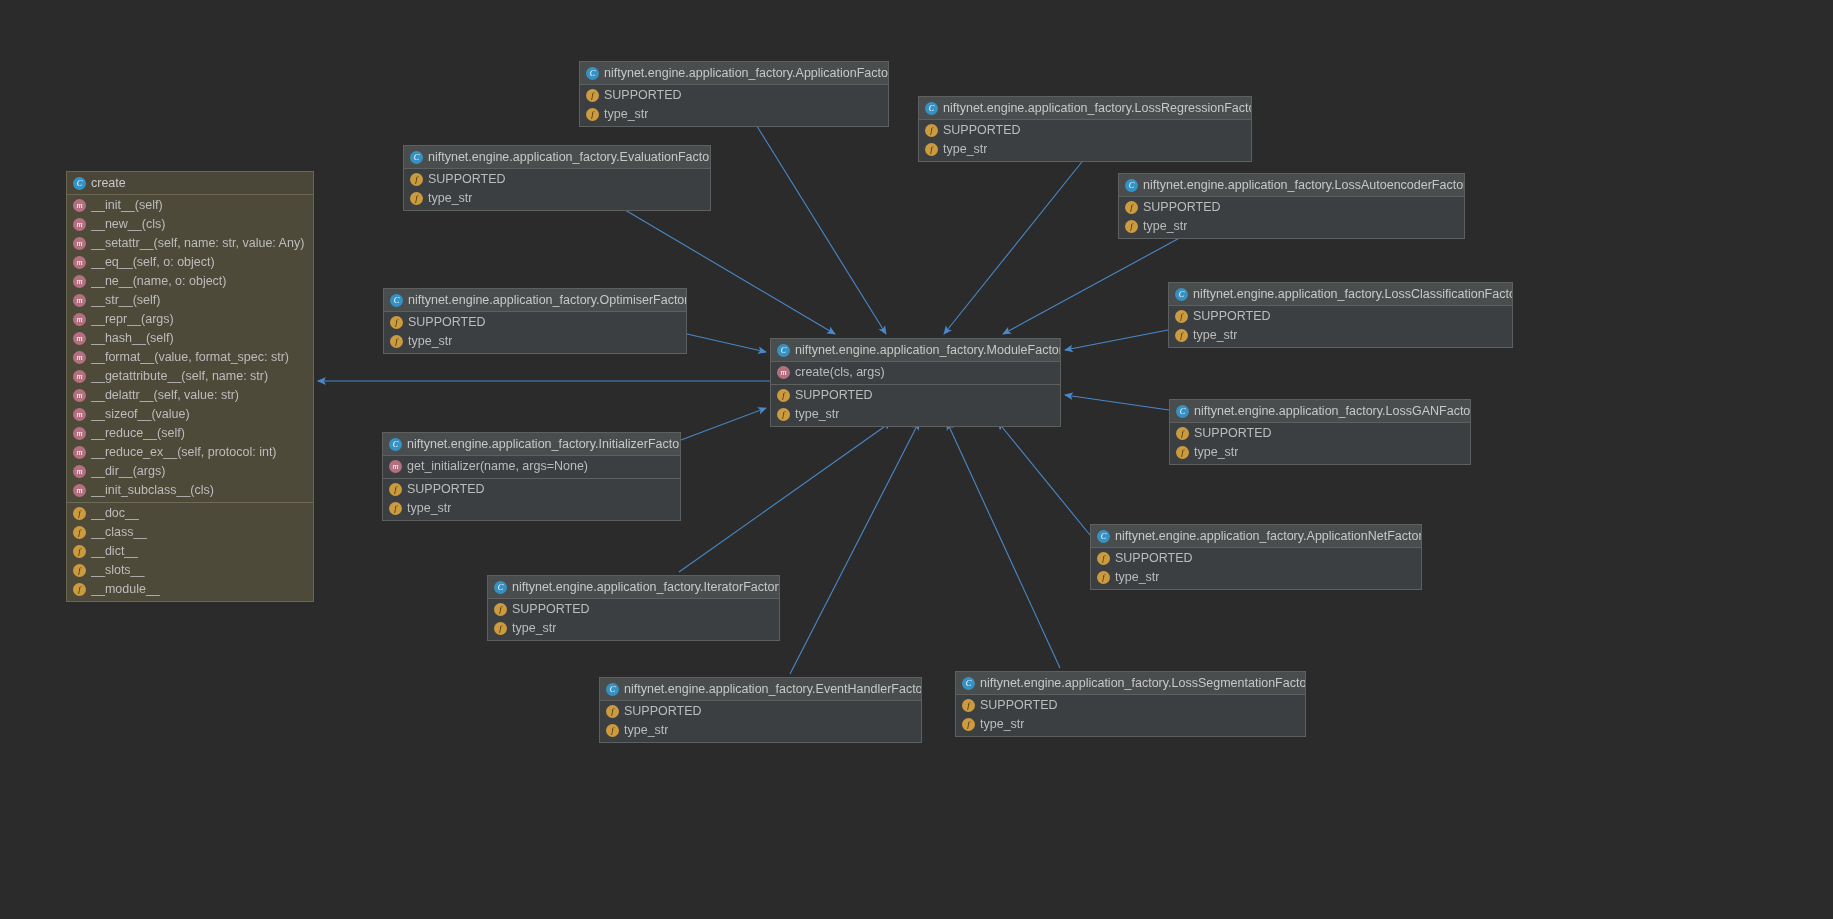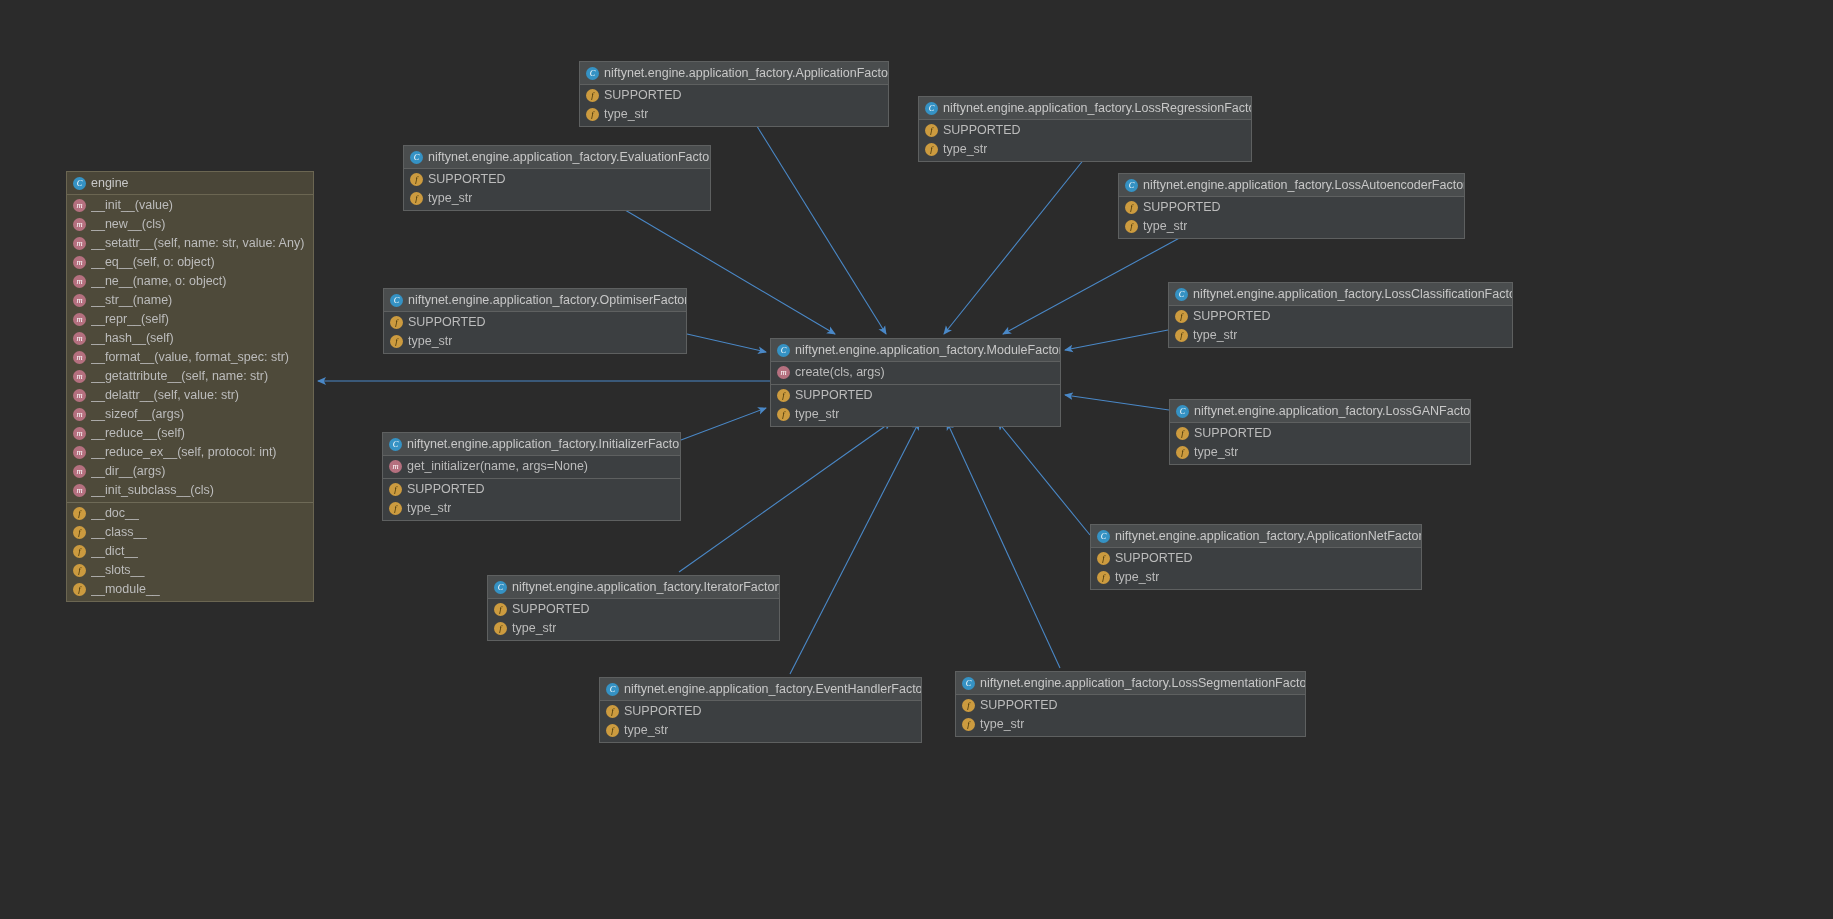--- a/index.html
+++ b/index.html
@@ -113,70 +113,70 @@
       <line x1="1169" y1="410" x2="1065" y2="395" stroke="#4a88c7" stroke-width="1.1" marker-end="url(#arrow)"></line>
       <line x1="681" y1="440" x2="766" y2="408" stroke="#4a88c7" stroke-width="1.1" marker-end="url(#arrow)"></line>
       <line x1="1090" y1="535" x2="998" y2="422" stroke="#4a88c7" stroke-width="1.1" marker-end="url(#arrow)"></line>
       <line x1="679" y1="572" x2="891" y2="422" stroke="#4a88c7" stroke-width="1.1" marker-end="url(#arrow)"></line>
       <line x1="790" y1="674" x2="919" y2="422" stroke="#4a88c7" stroke-width="1.1" marker-end="url(#arrow)"></line>
       <line x1="1060" y1="668" x2="947" y2="422" stroke="#4a88c7" stroke-width="1.1" marker-end="url(#arrow)"></line>
     </svg>
 <div class="uml-node root-node" style="left: 66px; top: 171px; width: 248px;">
       <div class="node-header">
         <span class="gutter-icon icon-class">C</span>
-        <span class="header-label">engine</span>
-      </div>
-      <div class="node-section">
-        <div class="member-row">
-          <span class="gutter-icon icon-method">m</span>
-          <span class="member-label">__init__(value)</span>
+        <span class="header-label">create</span>
+      </div>
+      <div class="node-section">
+        <div class="member-row">
+          <span class="gutter-icon icon-method">m</span>
+          <span class="member-label">__init__(self)</span>
         </div>
         <div class="member-row">
           <span class="gutter-icon icon-method">m</span>
           <span class="member-label">__new__(cls)</span>
         </div>
         <div class="member-row">
           <span class="gutter-icon icon-method">m</span>
           <span class="member-label">__setattr__(self, name: str, value: Any)</span>
         </div>
         <div class="member-row">
           <span class="gutter-icon icon-method">m</span>
           <span class="member-label">__eq__(self, o: object)</span>
         </div>
         <div class="member-row">
           <span class="gutter-icon icon-method">m</span>
           <span class="member-label">__ne__(name, o: object)</span>
         </div>
         <div class="member-row">
           <span class="gutter-icon icon-method">m</span>
-          <span class="member-label">__str__(name)</span>
-        </div>
-        <div class="member-row">
-          <span class="gutter-icon icon-method">m</span>
-          <span class="member-label">__repr__(self)</span>
+          <span class="member-label">__str__(self)</span>
+        </div>
+        <div class="member-row">
+          <span class="gutter-icon icon-method">m</span>
+          <span class="member-label">__repr__(args)</span>
         </div>
         <div class="member-row">
           <span class="gutter-icon icon-method">m</span>
           <span class="member-label">__hash__(self)</span>
         </div>
         <div class="member-row">
           <span class="gutter-icon icon-method">m</span>
           <span class="member-label">__format__(value, format_spec: str)</span>
         </div>
         <div class="member-row">
           <span class="gutter-icon icon-method">m</span>
           <span class="member-label">__getattribute__(self, name: str)</span>
         </div>
         <div class="member-row">
           <span class="gutter-icon icon-method">m</span>
           <span class="member-label">__delattr__(self, value: str)</span>
         </div>
         <div class="member-row">
           <span class="gutter-icon icon-method">m</span>
-          <span class="member-label">__sizeof__(args)</span>
+          <span class="member-label">__sizeof__(value)</span>
         </div>
         <div class="member-row">
           <span class="gutter-icon icon-method">m</span>
           <span class="member-label">__reduce__(self)</span>
         </div>
         <div class="member-row">
           <span class="gutter-icon icon-method">m</span>
           <span class="member-label">__reduce_ex__(self, protocol: int)</span>
         </div>
         <div class="member-row">

